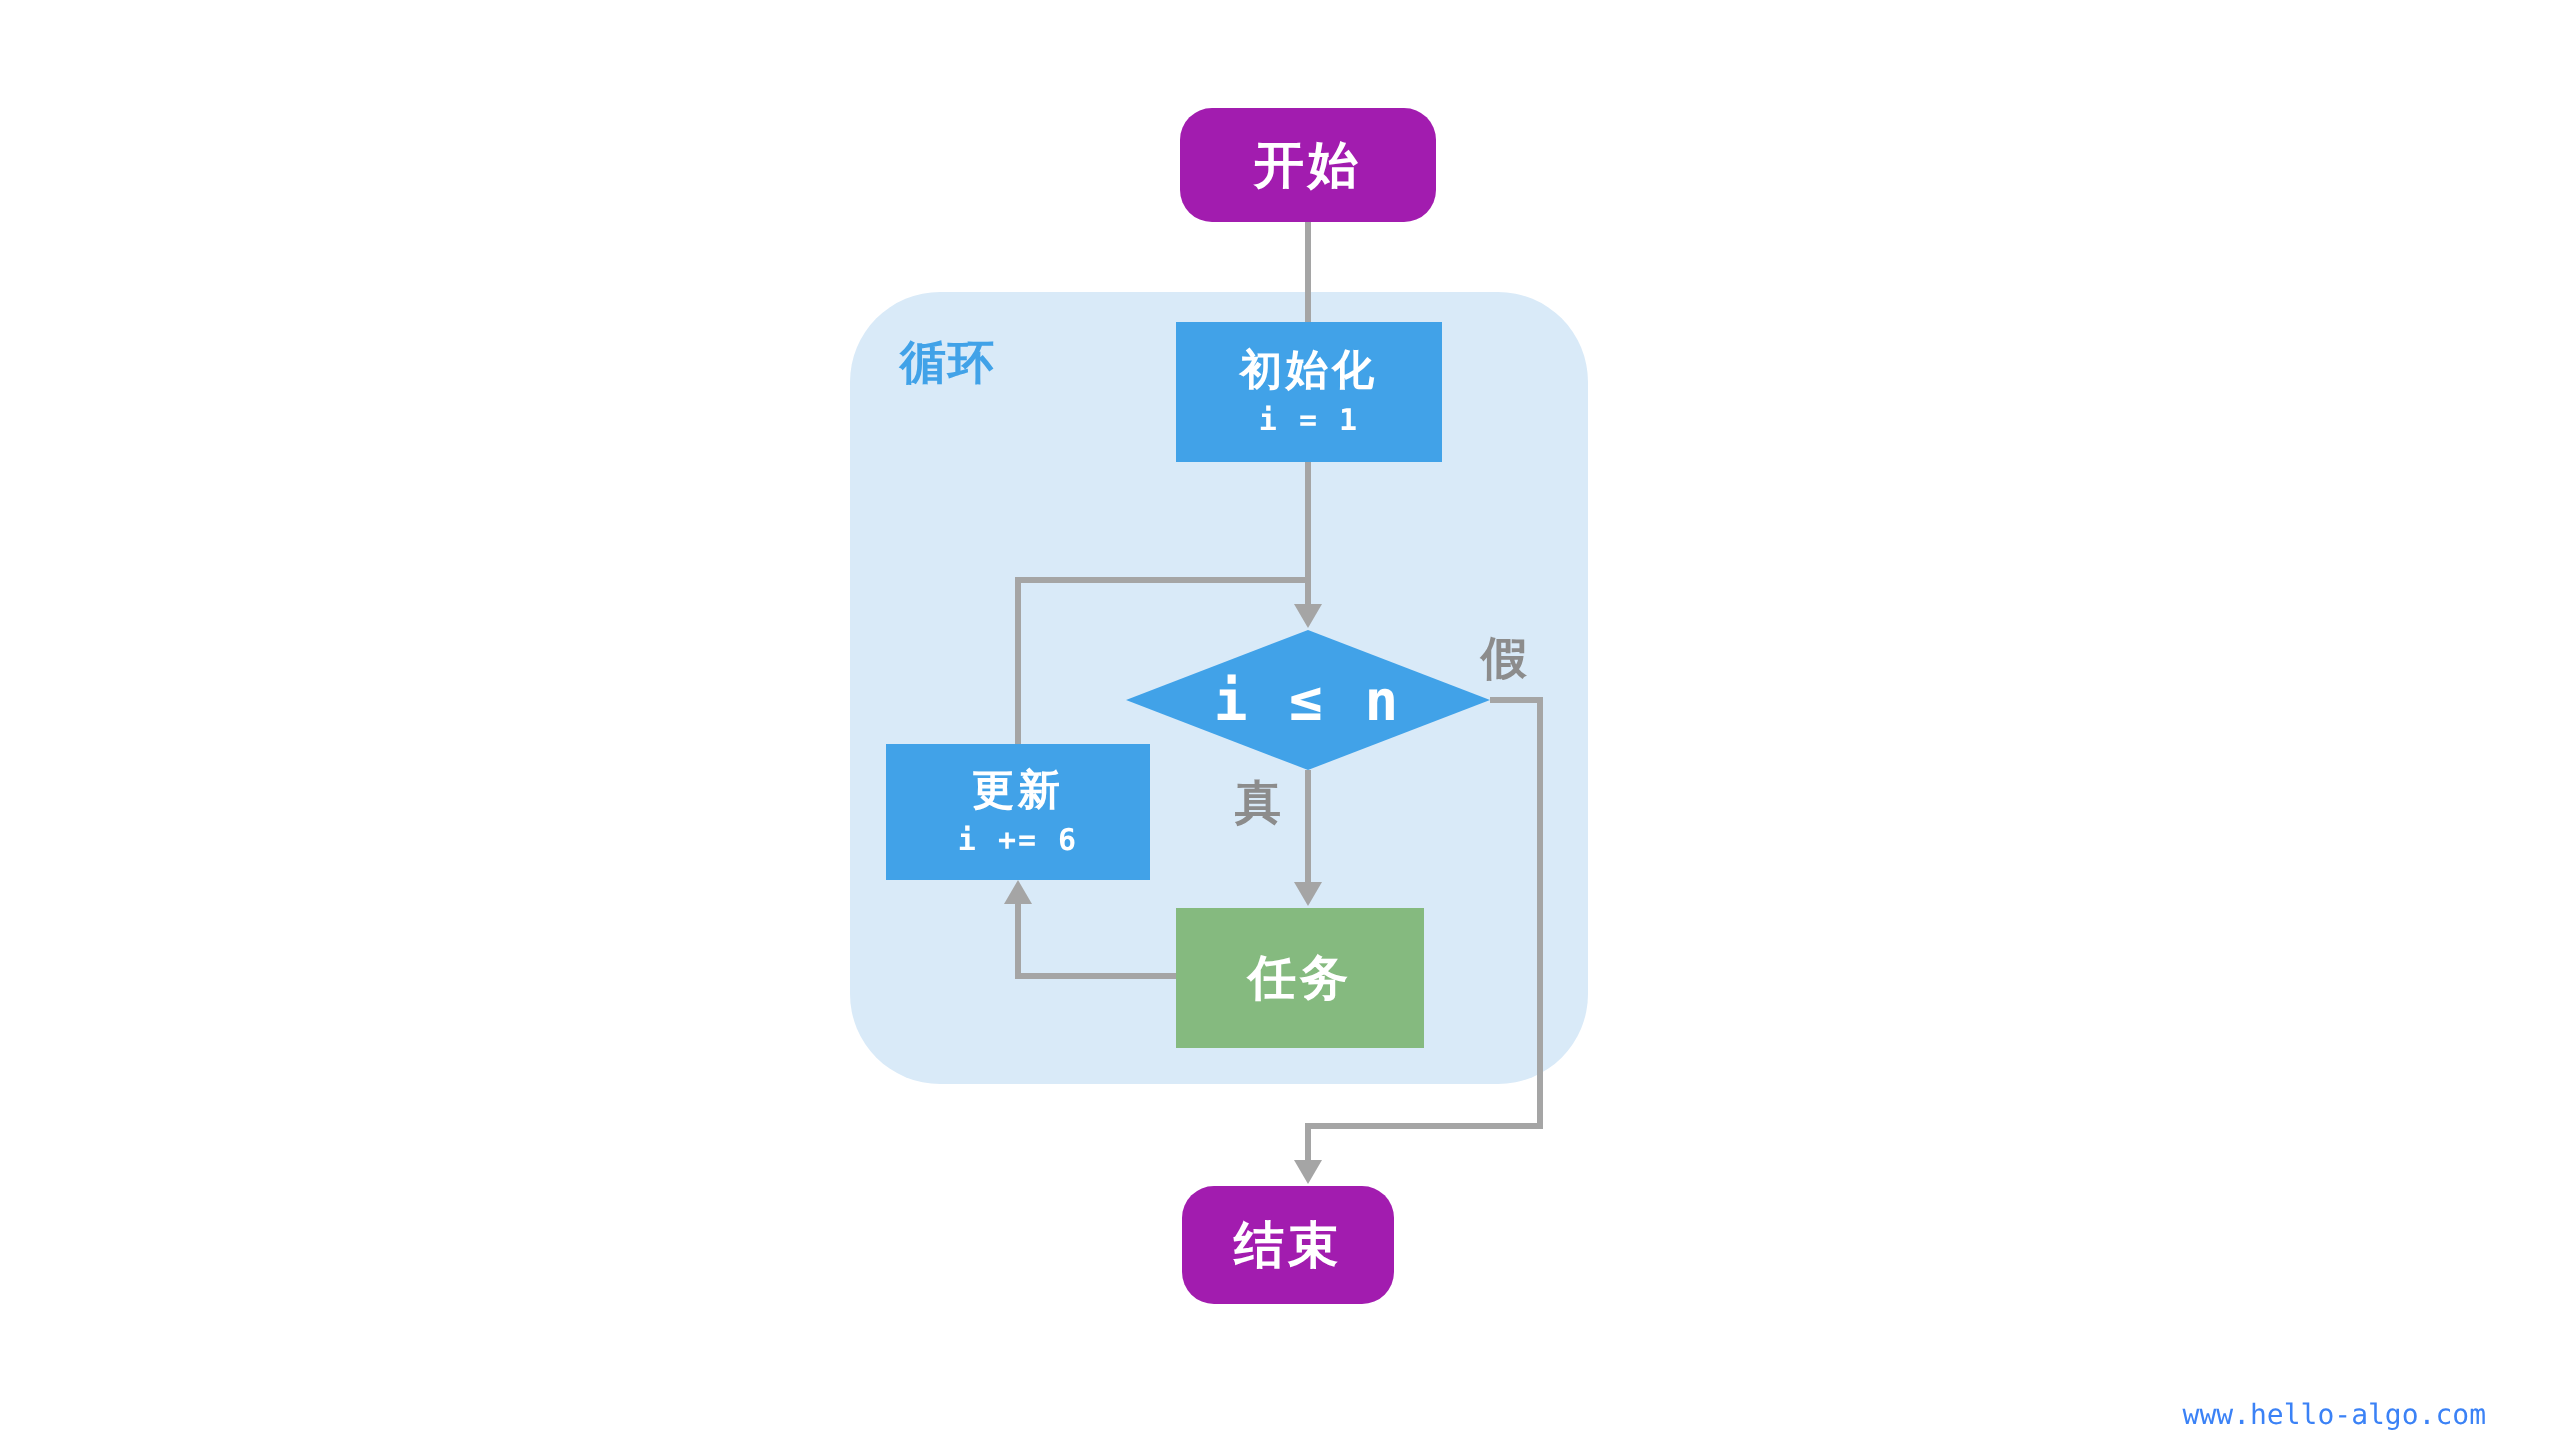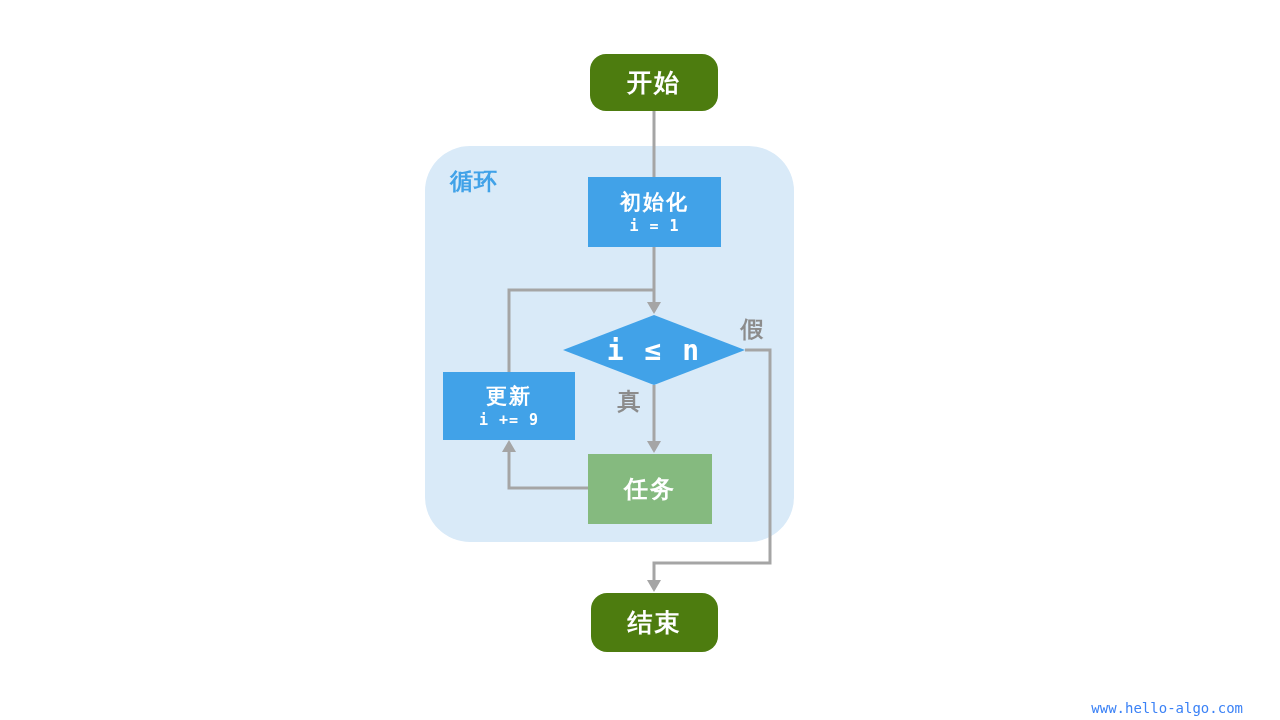--- a/index.html
+++ b/index.html
@@ -60,31 +60,31 @@
     font-weight: 700;
     letter-spacing: 2px;
   }
   .node .code {
     font-family: "DejaVu Sans Mono", monospace;
     font-weight: 700;
     letter-spacing: 1px;
   }
 
   .node-terminal {
-    background: #4d7c0f;
+    background: #a21caf;
     border-radius: 16px;
     font-size: 25px;
   }
   .node-start { left: 590px; top: 54px;  width: 128px; height: 57px; }
-  .node-end   { left: 591px; top: 593px; width: 127px; height: 59px; }
+  .node-end   { left: 591px; top: 593px; width: 106px; height: 59px; }
 
   .node-process {
     background: #41A2E8;
   }
-  .node-init   { left: 588px; top: 177px; width: 133px; height: 70px; }
+  .node-init   { left: 588px; top: 161px; width: 133px; height: 70px; }
   .node-update { left: 443px; top: 372px; width: 132px; height: 68px; }
   .node-init .zh, .node-update .zh { font-size: 21px; line-height: 1.35; }
   .node-init .code, .node-update .code { font-size: 15px; line-height: 1.35; }
 
   .node-task {
     left: 588px; top: 454px; width: 124px; height: 70px;
     background: #85BA7F;
     font-size: 24px;
   }
 
@@ -155,21 +155,21 @@
 
   <div class="abs node-condition-text">
     <span>i ≤ n</span>
   </div>
 
   <div class="abs branch-label branch-false">假</div>
   <div class="abs branch-label branch-true">真</div>
 
   <div class="abs node node-process node-update">
     <span class="zh">更新</span>
-    <span class="code">i += 9</span>
+    <span class="code">i += 6</span>
   </div>
 
   <div class="abs node node-task">
     <span class="zh">任务</span>
   </div>
 
   <div class="abs node node-terminal node-end">
     <span class="zh">结束</span>
   </div>
 

